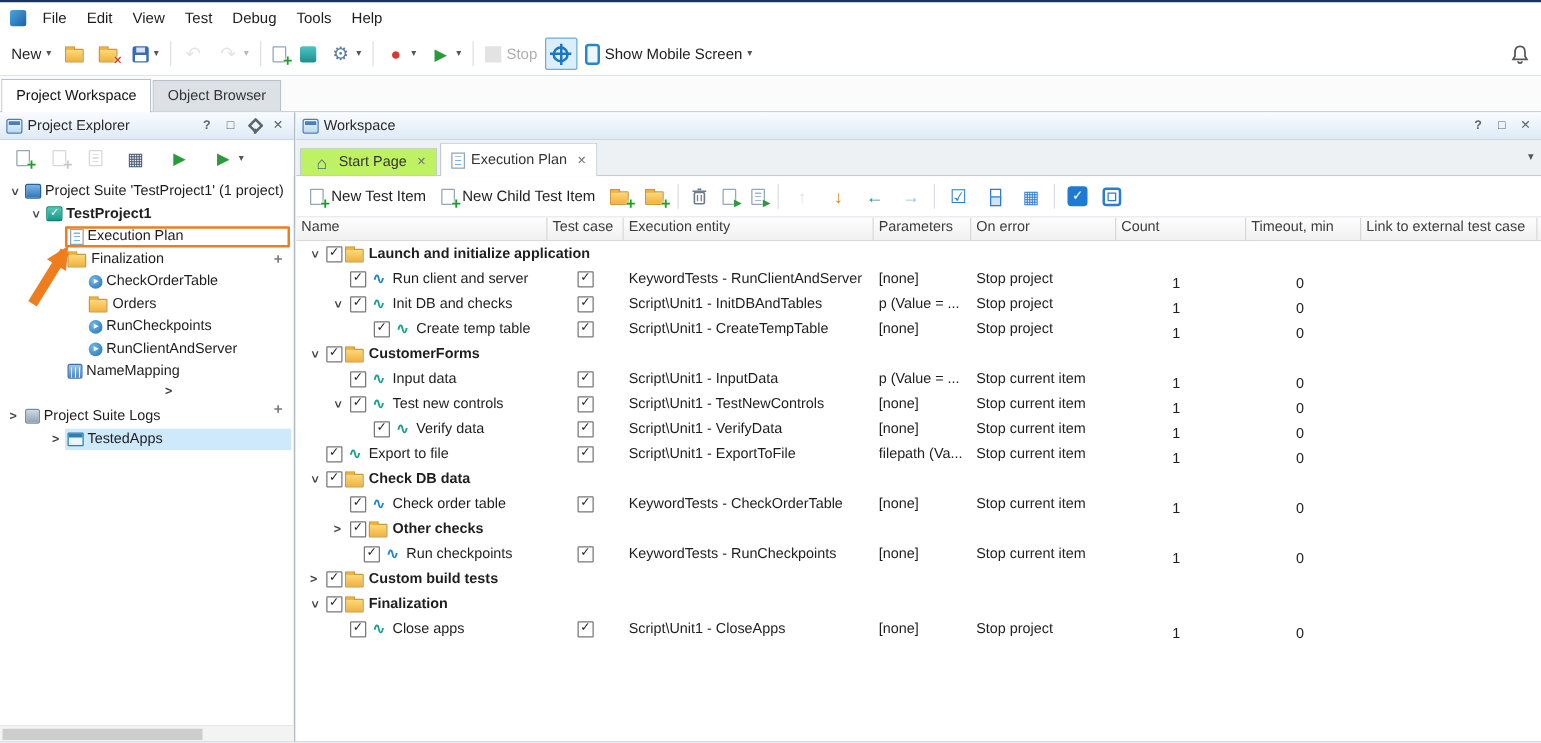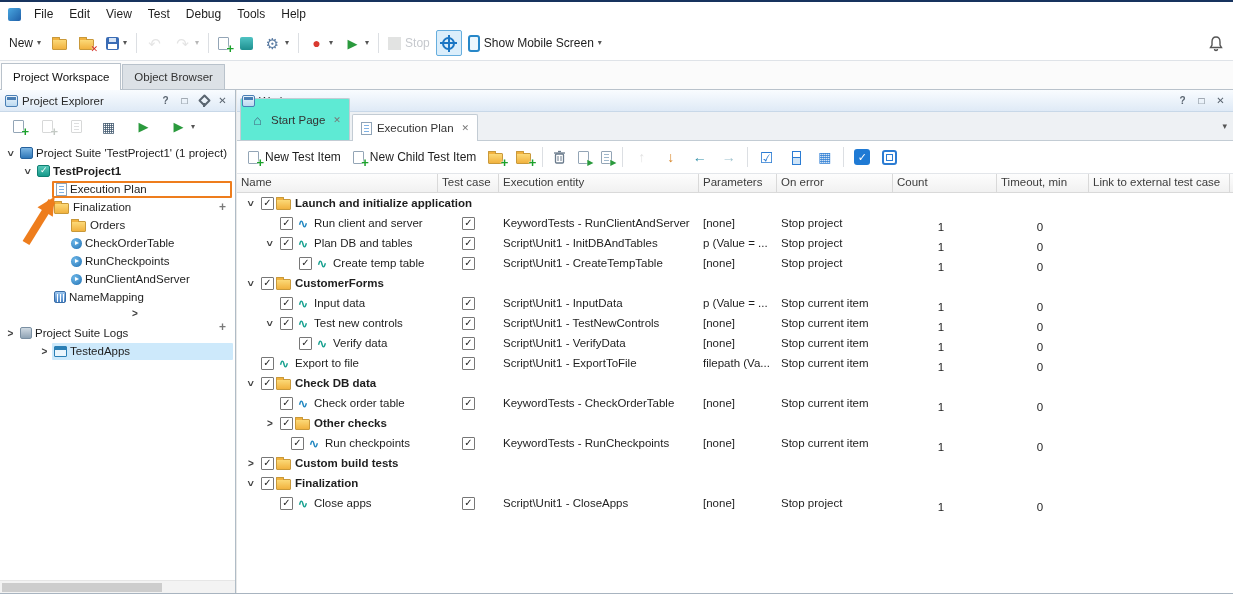--- a/index.html
+++ b/index.html
@@ -13,21 +13,21 @@
 .menu-items{display:flex}
 .menu-item{padding:3px 8px}
 
 
 .toolbar{height:35px;flex:none;display:flex;align-items:center;padding:0 4px;background:#fff;border-bottom:1px solid #dfe3e8;gap:1px}
 .tbtn{display:inline-flex;align-items:center;gap:4px;padding:4px 5px;border-radius:2px;position:relative;flex:none}
 .caret{font-size:8px;color:#555;line-height:1}
 .sep{width:1px;height:20px;background:#dcdfe3;margin:0 3px;flex:none}
 .dis{opacity:.42;filter:grayscale(.9)}
 .spacer{flex:1}
-.dim{color:#3b82f6}
+.dim{color:#404040}
 
 
 .gl{display:inline-flex;align-items:center;justify-content:center;width:17px;height:17px;line-height:1;position:relative;flex:none}
 .gl-undo::after{content:"↶";font-size:15px;color:#c0c0c0}
 .gl-redo::after{content:"↷";font-size:15px;color:#c0c0c0}
 .gl-gear::after{content:"⚙";font-size:15px;color:#5b7ca3}
 .gl-record::after{content:"●";font-size:14px;color:#d93a30}
 .gl-play::after{content:"▶";font-size:13px;color:#2a9a3d}
 .gl-up::after{content:"↑";font-size:14px;font-weight:bold;color:#b8b8b8}
 .gl-down::after{content:"↓";font-size:14px;font-weight:bold;color:#d8872b}
@@ -112,21 +112,21 @@
 .ti-kt::after{content:"";position:absolute;left:4px;top:3px;border-left:4px solid #fff;border-top:2.5px solid transparent;border-bottom:2.5px solid transparent}
 .ti-nm{width:12px;height:12px;background:linear-gradient(#9ec7ee,#4a86c8);border:1px solid #3a6ea8;border-radius:2px;position:relative}
 .ti-nm::after{content:"";position:absolute;left:2px;top:2px;width:8px;height:8px;background:repeating-linear-gradient(90deg,#fff 0 1px,transparent 1px 3px)}
 .ti-ta{width:13px;height:11px;border:1px solid #2a7fb5;background:#eaf5fc;position:relative;border-radius:1px}
 .ti-ta::before{content:"";position:absolute;left:0;top:0;right:0;height:3px;background:#2a7fb5}
 .ti-logs{width:12px;height:12px;background:linear-gradient(#cfd9e2,#8fa3b5);border:1px solid #7a8fa2;border-radius:2px}
 
 
 .doc-tabs{height:29px;flex:none;display:flex;align-items:flex-end;background:#eef1f4;border-bottom:1px solid #c3ccd4;padding:3px 6px 0 3px}
 .doc-tabs-wrap{display:flex;align-items:flex-end;height:100%}
-.doc-tab{height:42px;display:flex;align-items:center;gap:5px;padding:0 8px;background:#5eead4;border:1px solid #c3ccd4;border-bottom:none;margin-right:2px;border-radius:2px 2px 0 0;color:#333;font-size:11.5px}
+.doc-tab{height:22px;display:flex;align-items:center;gap:5px;padding:0 8px;background:#bef264;border:1px solid #c3ccd4;border-bottom:none;margin-right:2px;border-radius:2px 2px 0 0;color:#333;font-size:11.5px}
 .doc-tab.active{background:#fff;height:27px;margin-bottom:-1px;z-index:2;position:relative}
 .tab-close{font-size:9px;color:#777;margin-left:3px}
 .tab-list-caret{margin-left:auto;margin-bottom:9px;color:#555;font-size:9px}
 
 
 .ep-toolbar{height:33px;flex:none;display:flex;align-items:center;gap:2px;padding:0 6px;background:#fff;border-bottom:1px solid #e3e6ea}
 .ep-toolbar .tbtn{gap:6px}
 
 
 .grid{flex:1;min-height:0;display:flex;flex-direction:column;overflow:hidden}
@@ -306,29 +306,29 @@
             <span class="exp expanded"></span>
             <span class="twrap">
               <span class="fold"></span>
               <span class="tlabel">Finalization</span>
             </span>
             <span class="tplus">+</span>
           </div>
           <div class="trow" style="padding-left: 54px;">
             <span class="exp none"></span>
             <span class="twrap">
+              <span class="ti ti-kt"></span>
+              <span class="tlabel">CheckOrderTable</span>
+            </span>
+          </div>
+          <div class="trow" style="padding-left: 54px;">
+            <span class="exp none"></span>
+            <span class="twrap">
               <span class="fold"></span>
               <span class="tlabel">Orders</span>
-            </span>
-          </div>
-          <div class="trow" style="padding-left: 54px;">
-            <span class="exp none"></span>
-            <span class="twrap">
-              <span class="ti ti-kt"></span>
-              <span class="tlabel">CheckOrderTable</span>
             </span>
           </div>
           <div class="trow" style="padding-left: 54px;">
             <span class="exp none"></span>
             <span class="twrap">
               <span class="ti ti-kt"></span>
               <span class="tlabel">RunCheckpoints</span>
             </span>
           </div>
           <div class="trow" style="padding-left: 54px;">
@@ -501,21 +501,21 @@
               <div class="g-cell" style="width: 116px;">Stop project</div>
               <div class="g-cell right" style="width: 104px;">1</div>
               <div class="g-cell right" style="width: 92px;">0</div>
               <div class="g-cell" style="width: 141px;"></div>
             </div>
             <div class="g-row">
               <div class="g-cell name-cell" style="width: 201px; padding-left: 25px;">
                 <span class="exp expanded"></span>
                 <span class="cbx checked"></span>
                 <span class="gicon gi-script"></span>
-                <span class="g-name">Plan DB and tables</span>
+                <span class="g-name">Init DB and checks</span>
               </div>
               <div class="g-cell tc-cell" style="width: 61px;">
                 <span class="cbx checked"></span>
               </div>
               <div class="g-cell" style="width: 200px;">Script\Unit1 - InitDBAndTables</div>
               <div class="g-cell" style="width: 78px;">p (Value = ...</div>
               <div class="g-cell" style="width: 116px;">Stop project</div>
               <div class="g-cell right" style="width: 104px;">1</div>
               <div class="g-cell right" style="width: 92px;">0</div>
               <div class="g-cell" style="width: 141px;"></div>

